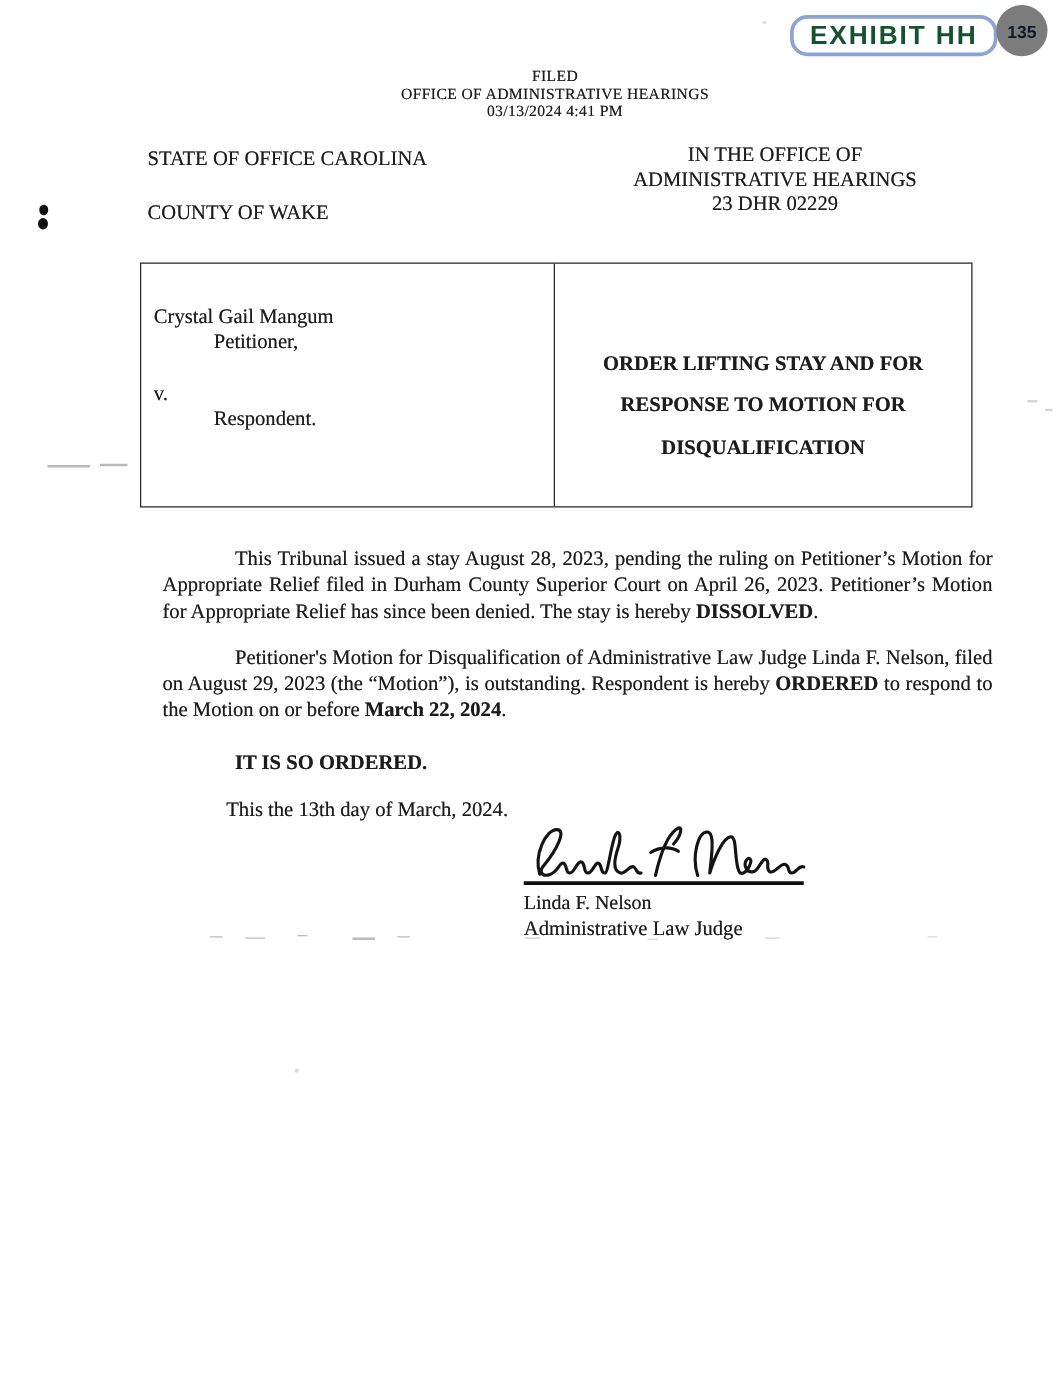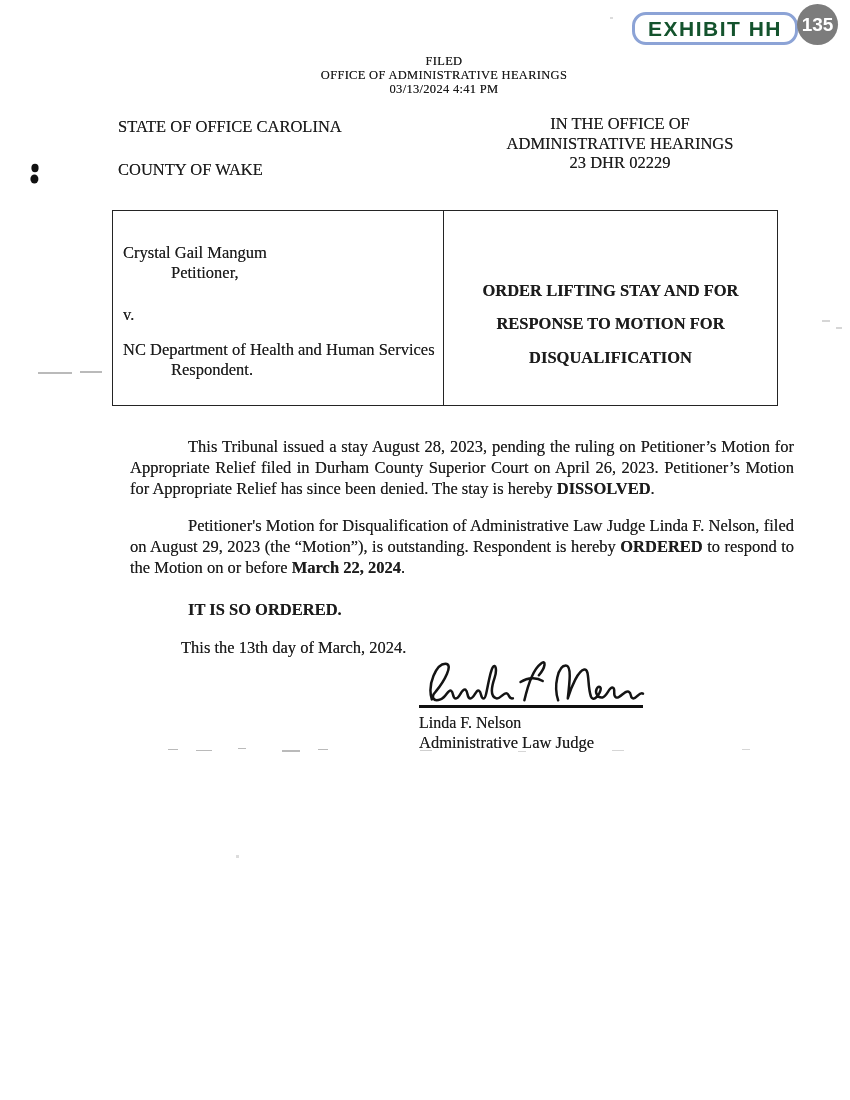--- a/index.html
+++ b/index.html
@@ -20,21 +20,21 @@
     font-family:"Liberation Sans", sans-serif;
     font-weight:bold;font-size:21px;letter-spacing:1.5px;
     color:#14532d;background:#ffffff;
     text-shadow:none;
   }
   .page-badge{
     position:absolute;left:797px;top:4px;width:41px;height:41px;
     border-radius:50%;background:#7c7c7c;
     display:flex;align-items:center;justify-content:center;
     font-family:"Liberation Sans", sans-serif;
-    font-weight:bold;font-size:19px;color:#ffffff;
+    font-weight:bold;font-size:14px;color:#0f172a;
     text-shadow:none;
   }
   
   .filing-header{
     position:absolute;left:112px;top:54px;width:664px;
     text-align:center;font-size:12.5px;line-height:14px;
     letter-spacing:.3px;
   }
   
   .court-left{position:absolute;left:118px;top:117px;font-size:16.5px;}
@@ -110,21 +110,20 @@
     <div>IN THE OFFICE OF</div>
     <div>ADMINISTRATIVE HEARINGS</div>
     <div>23 DHR 02229</div>
   </div>
 
   <div class="caption-box">
     <div class="caption-left">
       <div>Crystal Gail Mangum</div>
       <div class="caption-role">Petitioner,</div>
       <div class="caption-versus">v.</div>
-      <div class="caption-respondent">NC Department of Health and Human Services</div>
       <div class="caption-role">Respondent.</div>
     </div>
     <div class="caption-right">
       <div class="order-title">
         <span>ORDER LIFTING STAY AND FOR</span>
         <span>RESPONSE TO MOTION FOR</span>
         <span>DISQUALIFICATION</span>
       </div>
     </div>
   </div>

